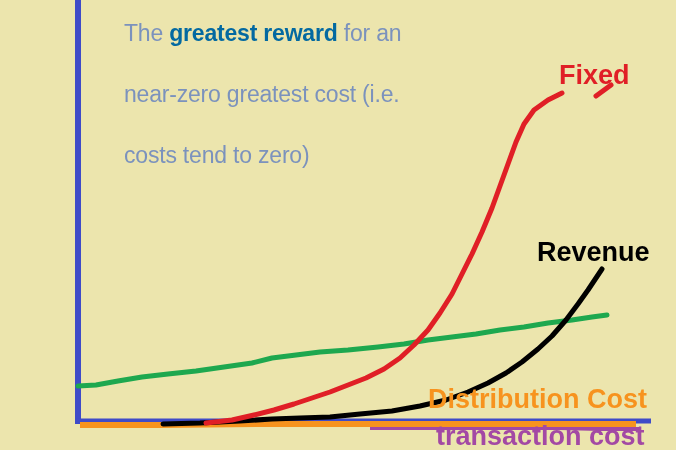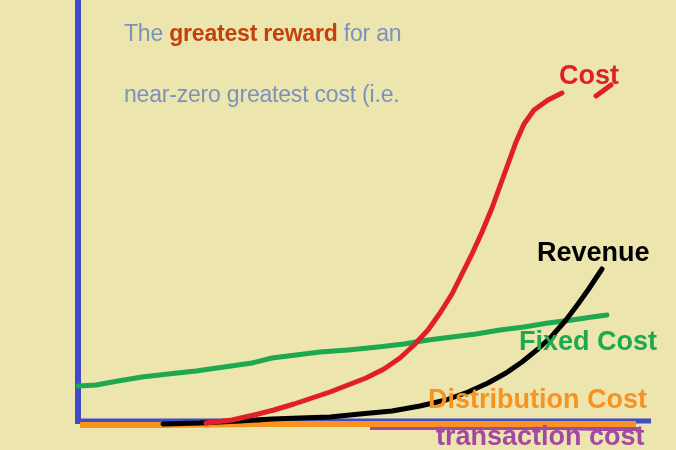--- a/index.html
+++ b/index.html
@@ -26,21 +26,21 @@
     position: absolute;
     left: 124px;
     top: 18px;
     width: 380px;
     font-size: 23px;
     line-height: 1.33;
     color: #7b92bd;
     font-family: "Liberation Sans", sans-serif;
     letter-spacing: -0.2px;
   }
-  .annotation b { font-weight: bold; color: #c2410c; }
+  .annotation b { font-weight: bold; color: #0369a1; }
   .series-label {
     position: absolute;
     font-weight: bold;
     font-family: "Liberation Sans", sans-serif;
     white-space: nowrap;
   }
   .lbl-users {
     left: 559px; top: 60px;
     font-size: 27px;
     color: #e01f26;
@@ -95,25 +95,25 @@
              L 516 142 L 524 124 L 534 110 L 548 100 L 562 93" fill="none" stroke="#e01f26" stroke-width="5" stroke-linejoin="round" stroke-linecap="round"></path>
 
     <path d="M 596 96 L 611 85" fill="none" stroke="#e01f26" stroke-width="5" stroke-linecap="round"></path>
   </svg>
 
   <div class="annotation">
     <span>The </span><b>greatest reward</b><span> for an</span><br>
     <br>
     <span>near-zero greatest cost (i.e.</span><br>
     <br>
+    <span>costs tend to zero)</span>
   </div>
 
-  <div class="series-label lbl-users">Cost</div>
+  <div class="series-label lbl-users">Fixed</div>
 
   <div class="series-label lbl-revenue">Revenue</div>
 
-  <div class="series-label lbl-fixed">Fixed Cost</div>
 
   <div class="series-label lbl-distribution">Distribution Cost</div>
 
   <div class="series-label lbl-transaction">transaction cost</div>
 
 </div>
 
 </body></html>

